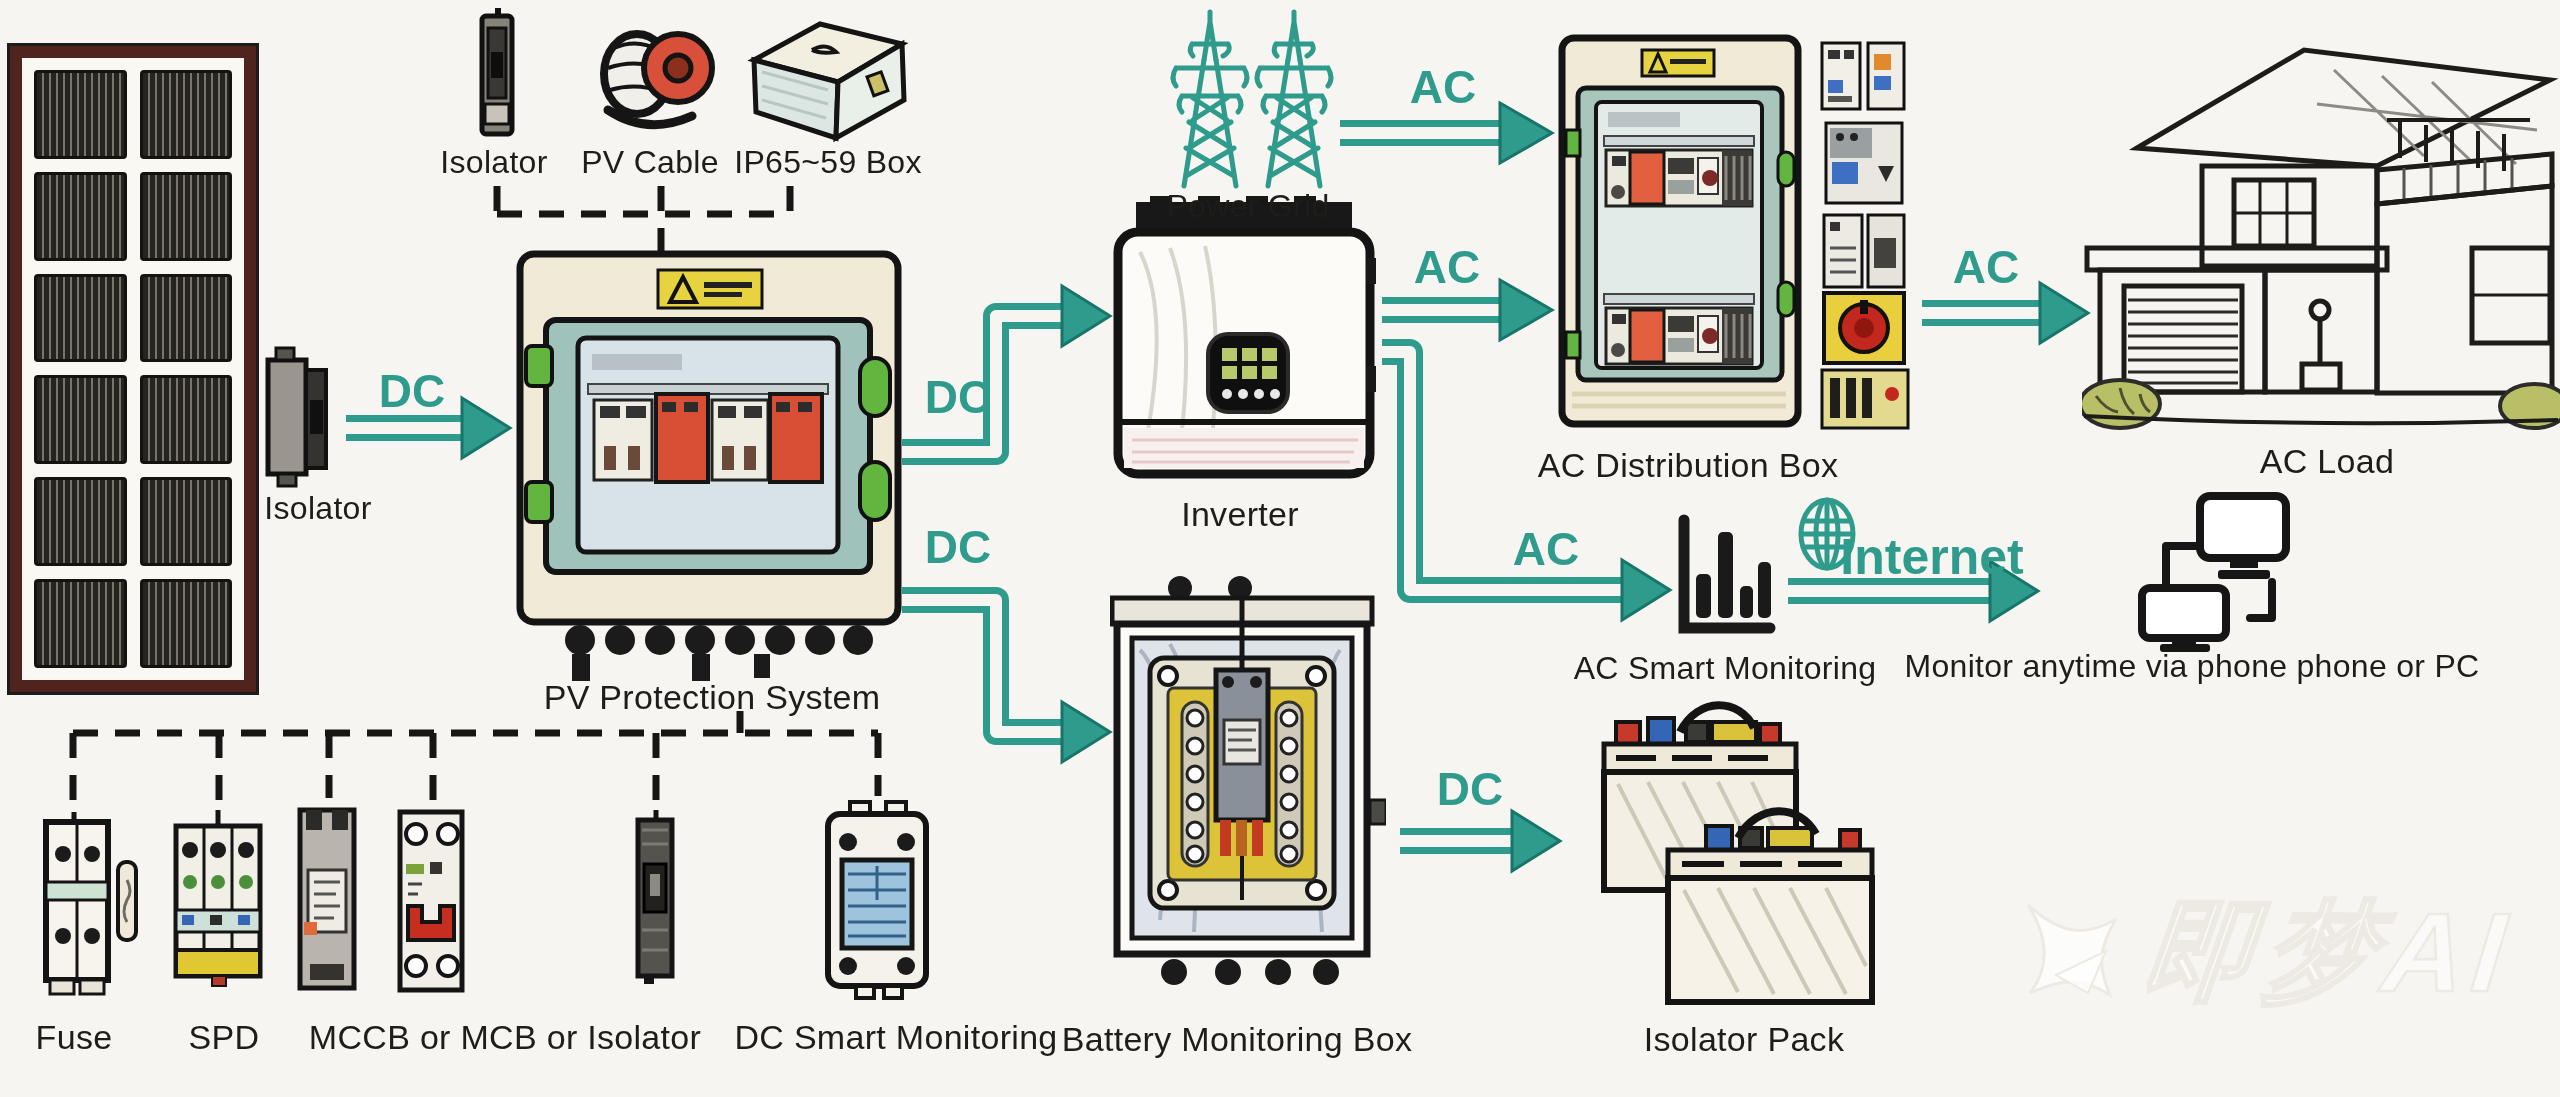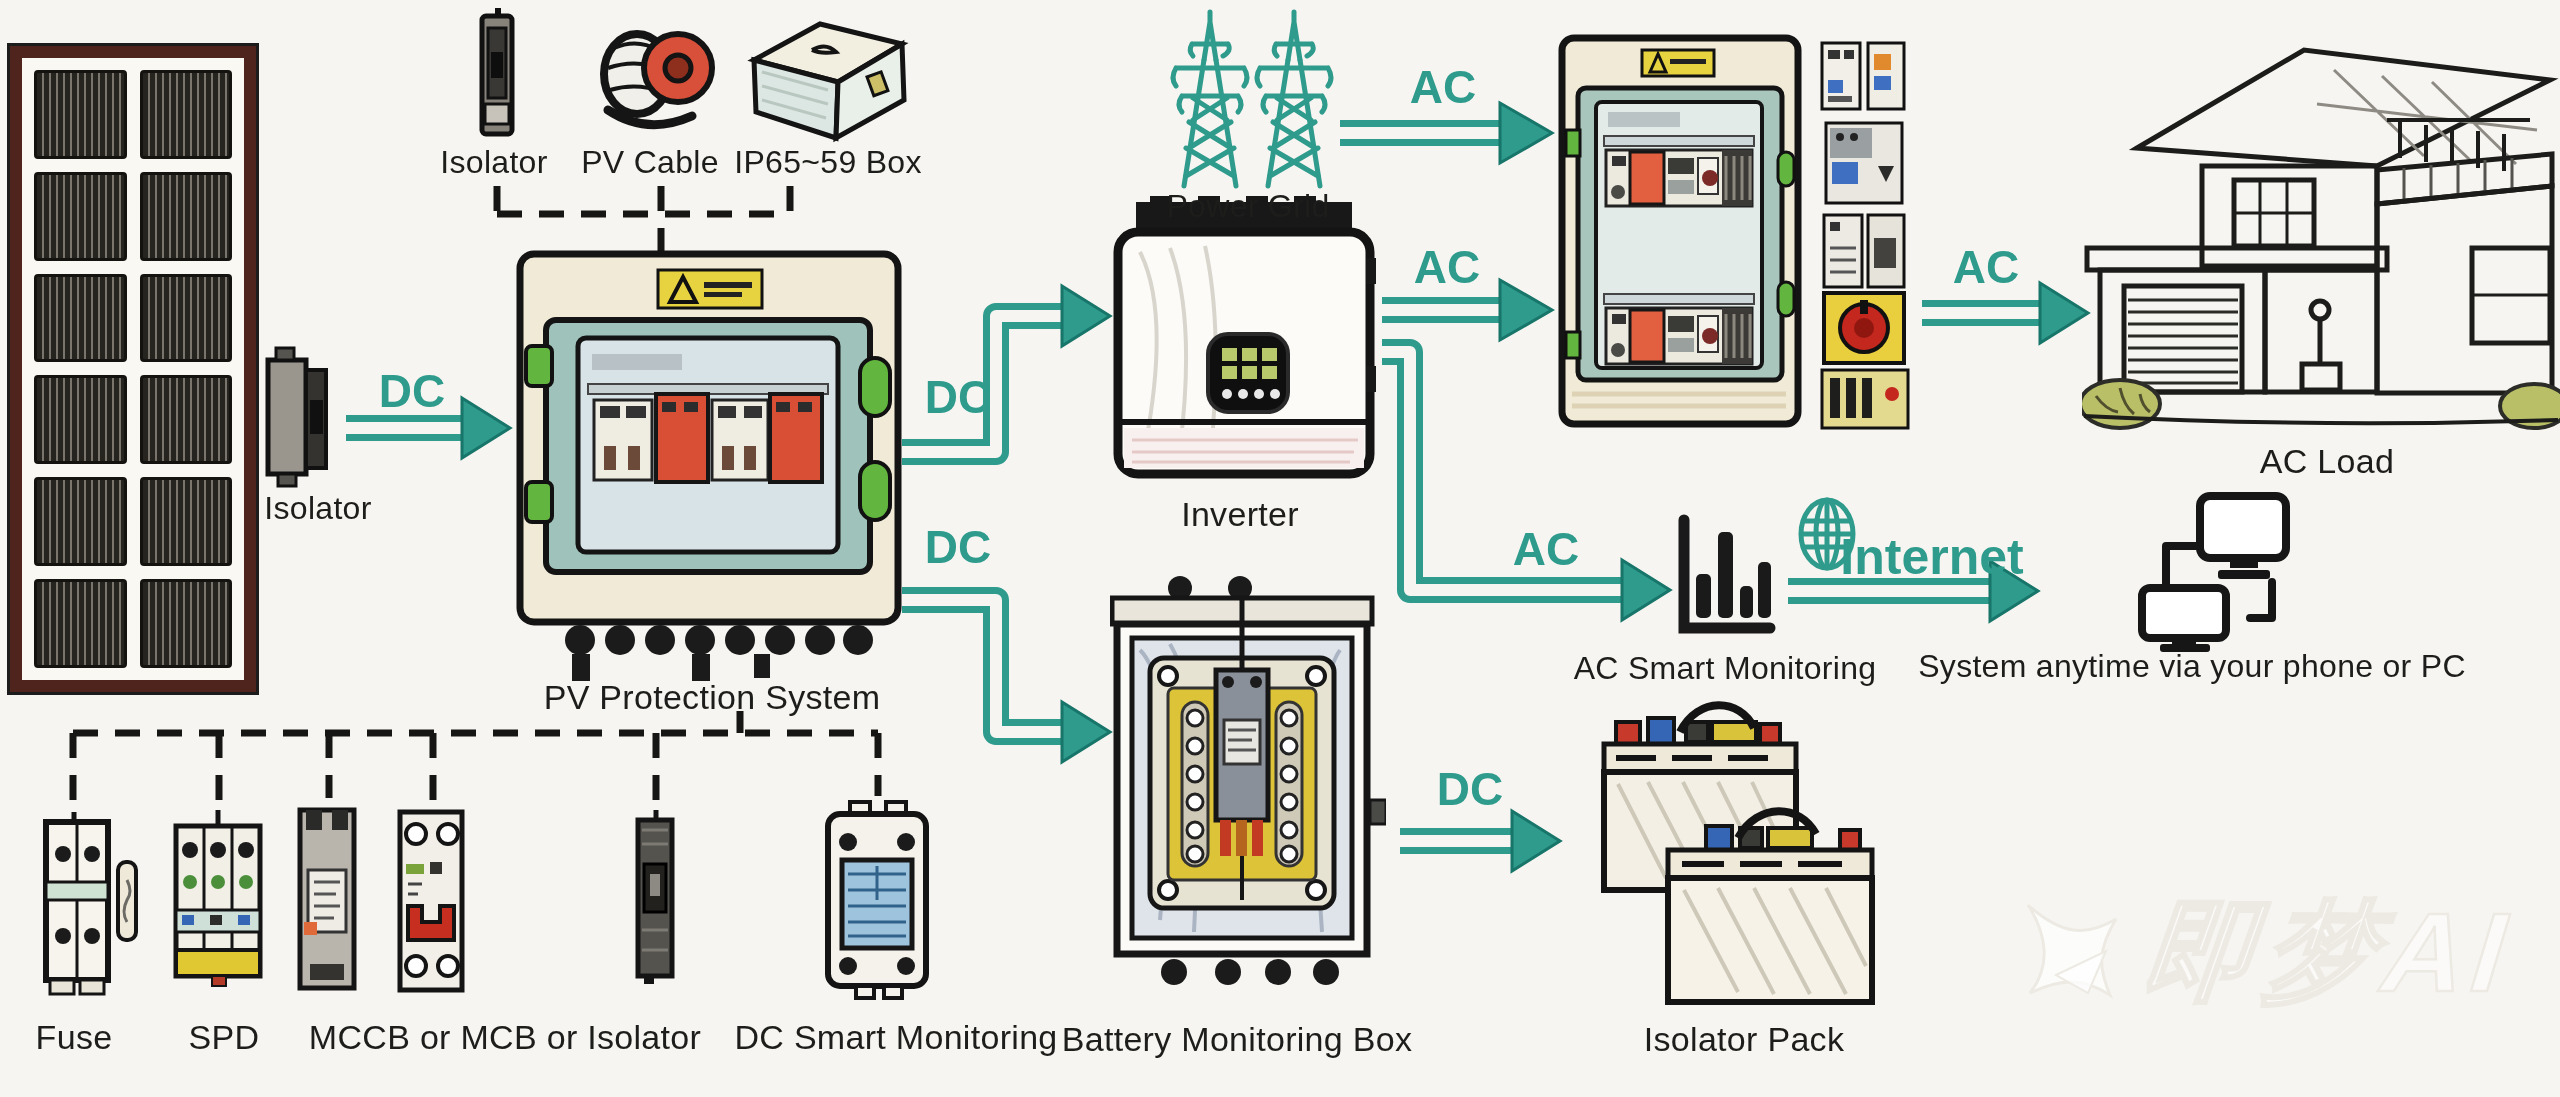--- a/index.html
+++ b/index.html
@@ -492,23 +492,24 @@
     <rect x="64" y="186" width="18" height="12" fill="#f4f2ea" stroke="#141414" stroke-width="4"></rect>
   </svg>
 
   <div class="lbl" style="left:318px;top:490px">Isolator</div>
   <div class="lbl" style="left:494px;top:144px">Isolator</div>
   <div class="lbl" style="left:650px;top:144px">PV Cable</div>
   <div class="lbl" style="left:828px;top:144px">IP65~59 Box</div>
   <div class="lbl" style="left:712px;top:678px;font-size:34px">PV Protection System</div>
   <div class="lbl" style="left:1248px;top:188px">Power Grid</div>
   <div class="lbl" style="left:1240px;top:495px;font-size:34px">Inverter</div>
+  <div class="lbl" style="left:1688px;top:446px;font-size:34px">AC Distribution Box</div>
   <div class="lbl" style="left:2327px;top:442px;font-size:34px">AC Load</div>
   <div class="lbl" style="left:1725px;top:650px">AC Smart Monitoring</div>
-  <div class="lbl" style="left:2192px;top:648px">System anytime via your phone or PC</div>
+  <div class="lbl" style="left:2192px;top:648px">Monitor anytime via phone phone or PC</div>
   <div class="lbl" style="left:1237px;top:1020px;font-size:34px">Battery Monitoring Box</div>
   <div class="lbl" style="left:1744px;top:1020px;font-size:34px">Isolator Pack</div>
   <div class="lbl" style="left:74px;top:1018px;font-size:34px">Fuse</div>
   <div class="lbl" style="left:224px;top:1018px;font-size:34px">SPD</div>
   <div class="lbl" style="left:896px;top:1018px;font-size:34px">DC Smart Monitoring</div>
   <div class="lbl" style="left:505px;top:1018px;font-size:34px">MCCB or MCB or Isolator</div>
 
   <div class="flow" style="left:412px;top:364px">DC</div>
   <div class="flow" style="left:958px;top:370px">DC</div>
   <div class="flow" style="left:958px;top:520px">DC</div>

